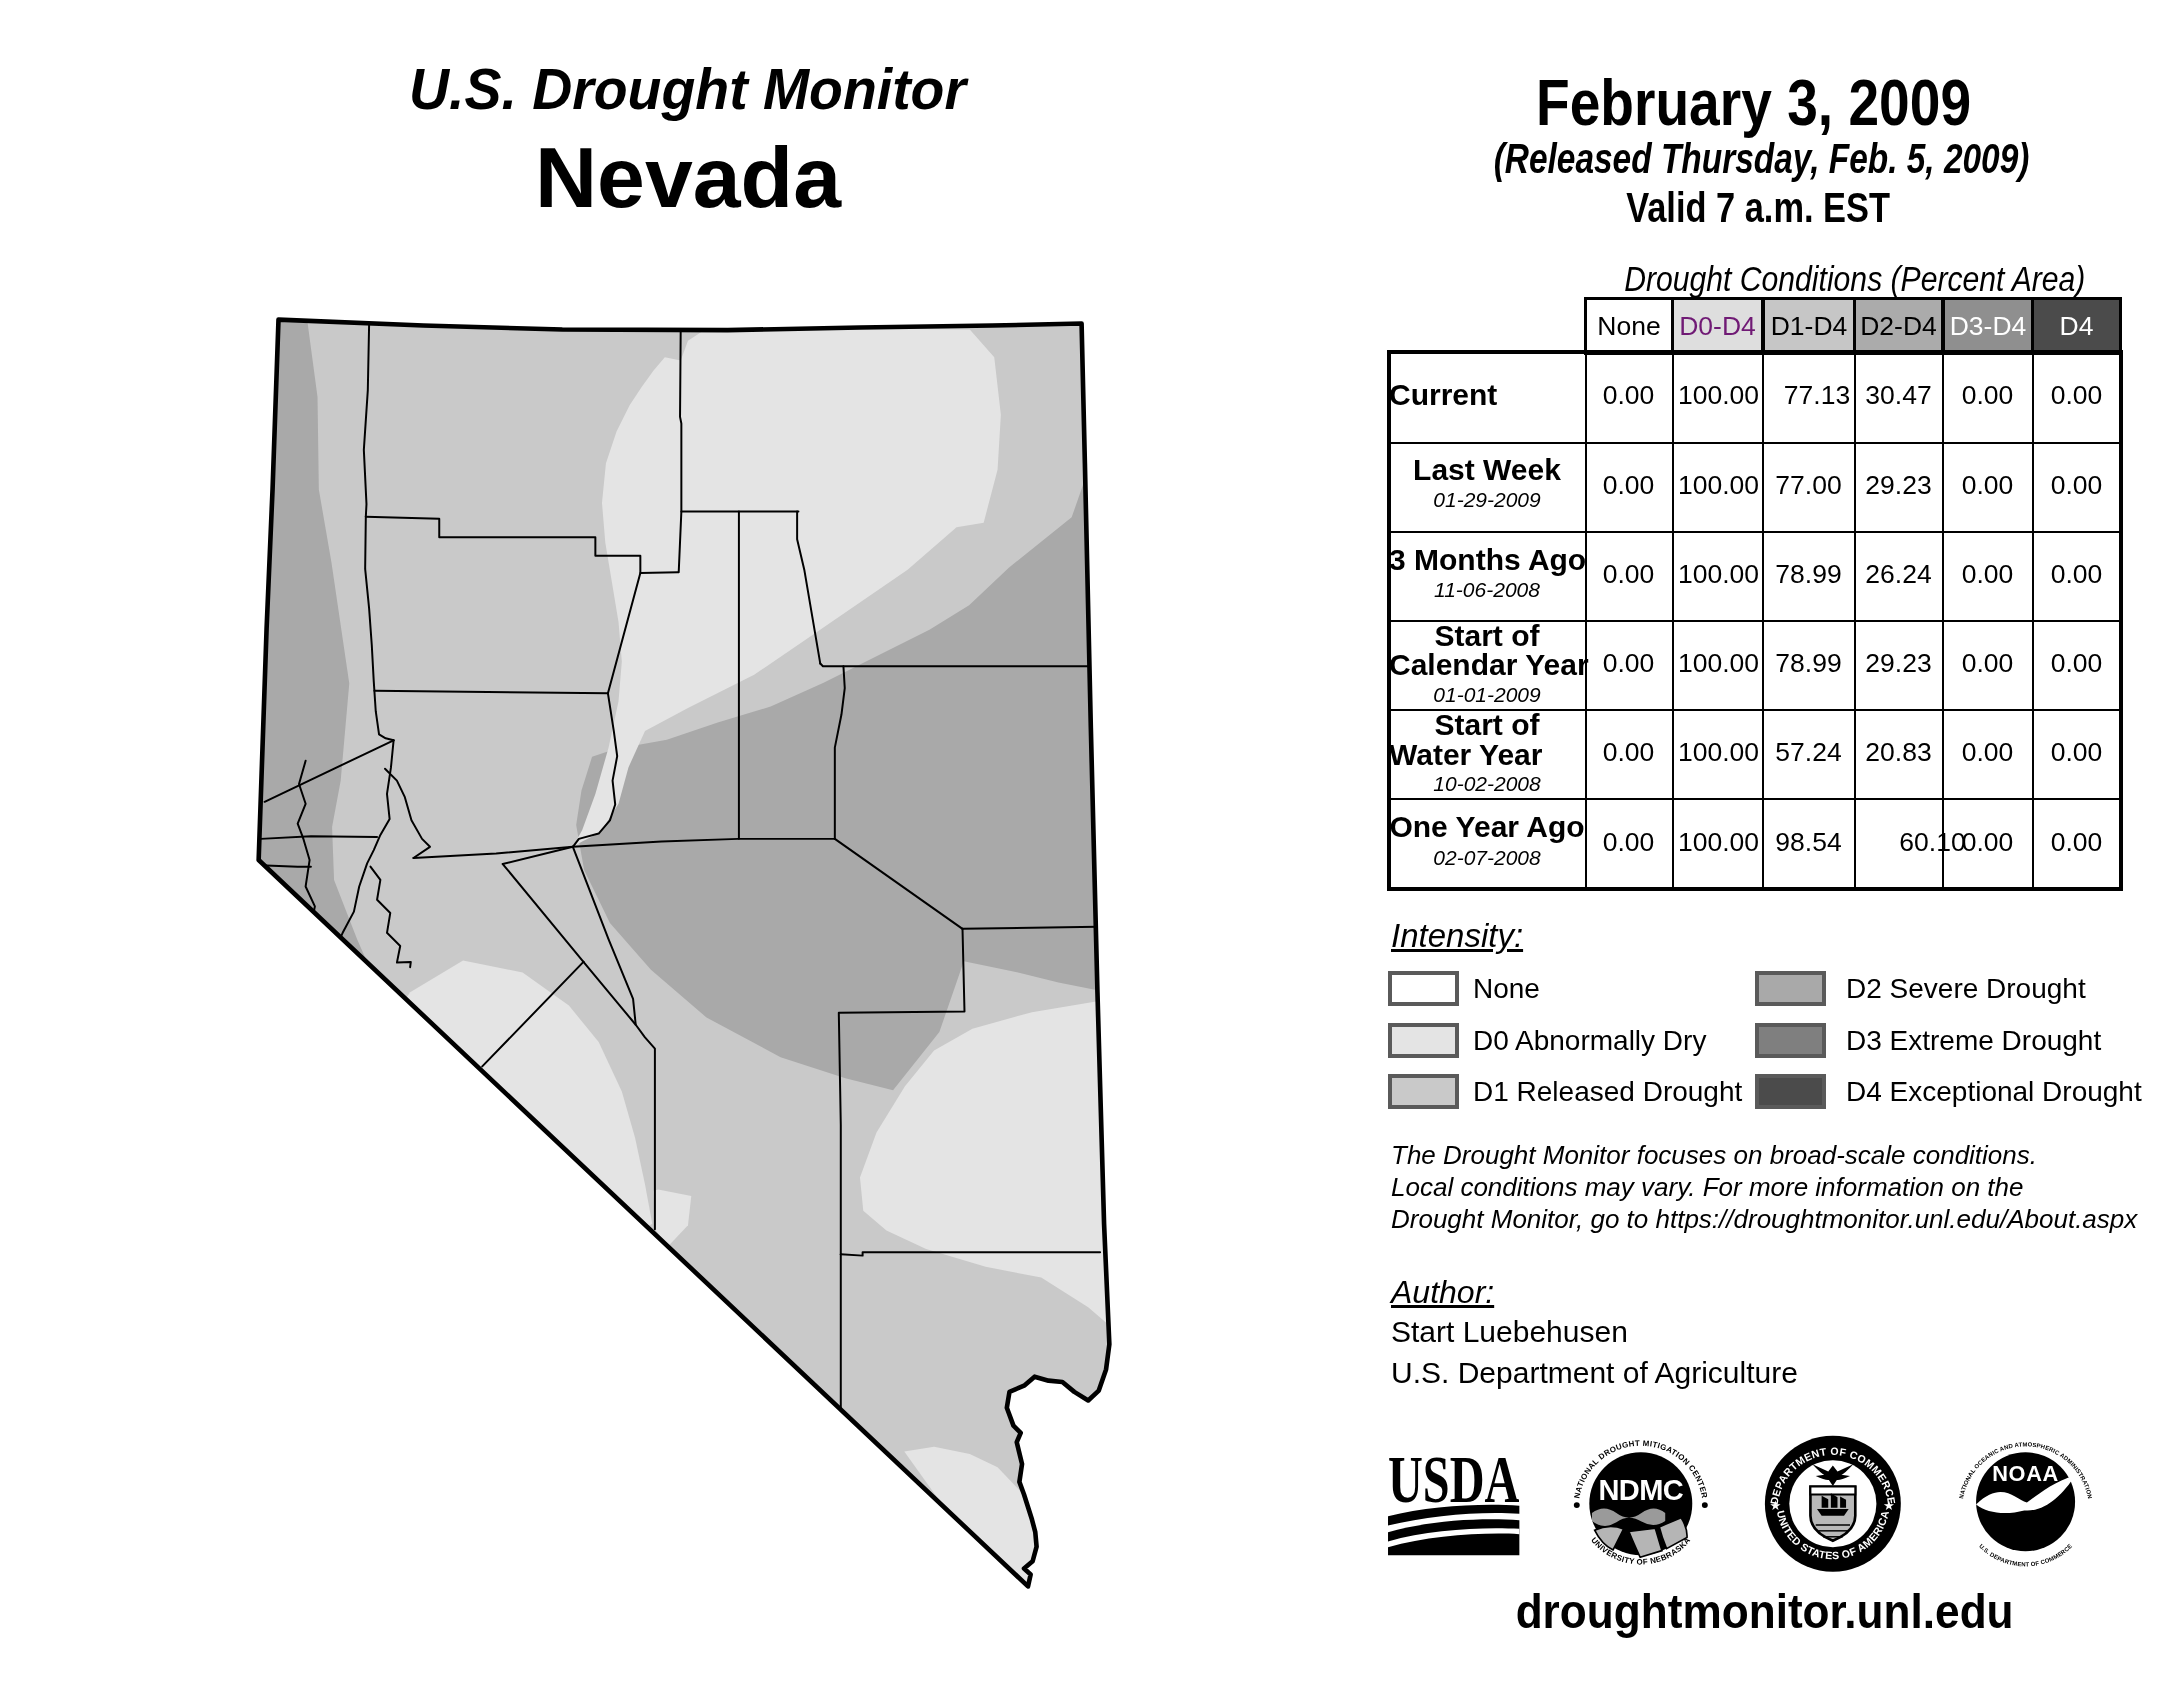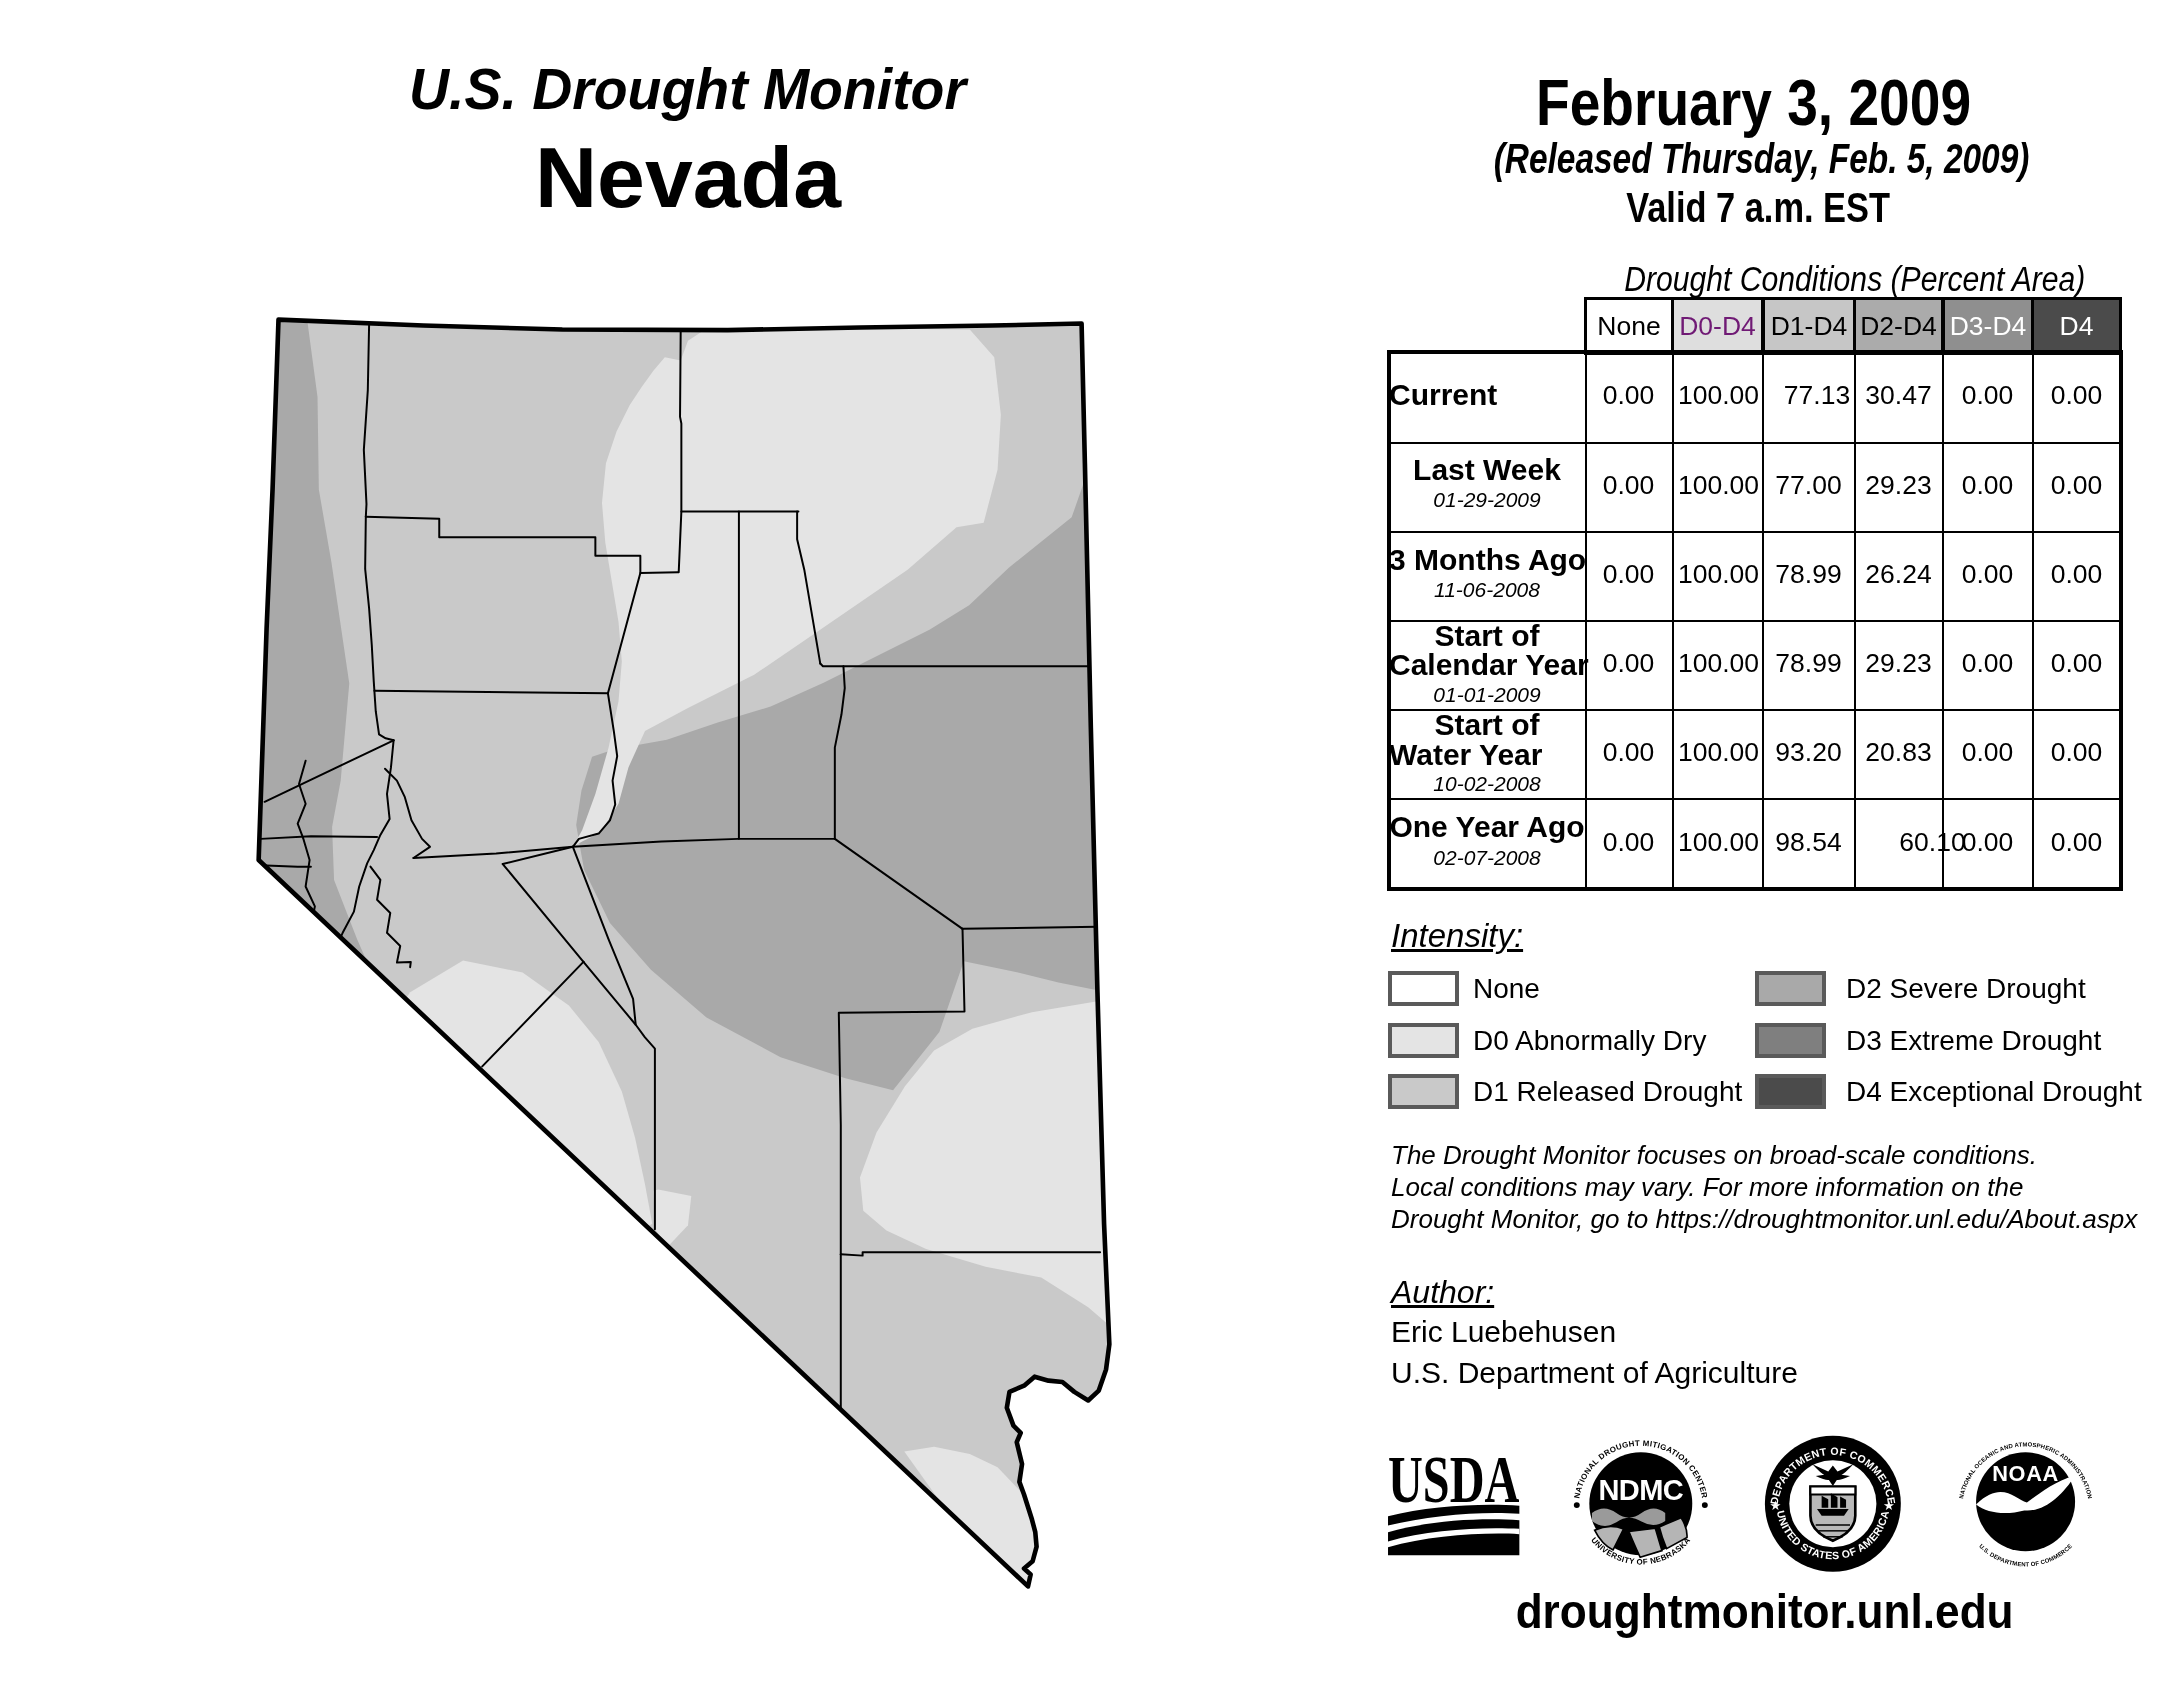--- a/index.html
+++ b/index.html
@@ -179,21 +179,21 @@
 
 <div class="abs" style="left:1585px;top:648px;width:87px;text-align:center;font-size:26.5px;">0.00</div>
 <div class="abs" style="left:1673px;top:648px;width:91px;text-align:center;font-size:26.5px;">100.00</div>
 <div class="abs" style="left:1763px;top:648px;width:91px;text-align:center;font-size:26.5px;">78.99</div>
 <div class="abs" style="left:1854px;top:648px;width:89px;text-align:center;font-size:26.5px;">29.23</div>
 <div class="abs" style="left:1943px;top:648px;width:89px;text-align:center;font-size:26.5px;">0.00</div>
 <div class="abs" style="left:2032px;top:648px;width:89px;text-align:center;font-size:26.5px;">0.00</div>
 
 <div class="abs" style="left:1585px;top:737px;width:87px;text-align:center;font-size:26.5px;">0.00</div>
 <div class="abs" style="left:1673px;top:737px;width:91px;text-align:center;font-size:26.5px;">100.00</div>
-<div class="abs" style="left:1763px;top:737px;width:91px;text-align:center;font-size:26.5px;">93.20</div>
+<div class="abs" style="left:1763px;top:737px;width:91px;text-align:center;font-size:26.5px;">57.24</div>
 <div class="abs" style="left:1854px;top:737px;width:89px;text-align:center;font-size:26.5px;">20.83</div>
 <div class="abs" style="left:1943px;top:737px;width:89px;text-align:center;font-size:26.5px;">0.00</div>
 <div class="abs" style="left:2032px;top:737px;width:89px;text-align:center;font-size:26.5px;">0.00</div>
 
 <div class="abs" style="left:1585px;top:827px;width:87px;text-align:center;font-size:26.5px;">0.00</div>
 <div class="abs" style="left:1673px;top:827px;width:91px;text-align:center;font-size:26.5px;">100.00</div>
 <div class="abs" style="left:1763px;top:827px;width:91px;text-align:center;font-size:26.5px;">98.54</div>
 <div class="abs" style="left:1854px;top:827px;width:89px;text-align:center;font-size:26.5px;margin-left:34px;">60.10</div>
 <div class="abs" style="left:1943px;top:827px;width:89px;text-align:center;font-size:26.5px;">0.00</div>
 <div class="abs" style="left:2032px;top:827px;width:89px;text-align:center;font-size:26.5px;">0.00</div>
@@ -215,21 +215,21 @@
 <div class="abs" style="left:1755px;top:1023px;width:71px;height:35px;box-sizing:border-box;background:#7f7f7f;border:4px solid #5a5a5a;"></div>
 <div class="abs" style="left:1846px;top:1023px;height:35px;display:flex;align-items:center;font-size:28px;white-space:nowrap;">D3 Extreme Drought</div>
 
 <div class="abs" style="left:1755px;top:1074px;width:71px;height:35px;box-sizing:border-box;background:#4b4b4b;border:4px solid #5a5a5a;"></div>
 <div class="abs" style="left:1846px;top:1074px;height:35px;display:flex;align-items:center;font-size:28px;white-space:nowrap;">D4 Exceptional Drought</div>
 
 <div class="abs" style="left:1391px;top:1139px;width:834px;font-size:26px;font-style:italic;line-height:32px;">The Drought Monitor focuses on broad-scale conditions.<br>Local conditions may vary. For more information on the<br>Drought Monitor, go to https://droughtmonitor.unl.edu/About.aspx</div>
 
 <div class="abs" style="left:1391px;top:1274px;font-size:32px;font-style:italic;text-decoration:underline;">Author:</div>
 
-<div class="abs" style="left:1391px;top:1315px;font-size:30px;">Eric Luebehusen</div>
+<div class="abs" style="left:1391px;top:1315px;font-size:30px;">Start Luebehusen</div>
 
 <div class="abs" style="left:1391px;top:1356px;font-size:30px;">U.S. Department of Agriculture</div>
 
 <div class="abs" style="left:1376px;top:1416px;width:754px;height:198px;">
 <svg width="754" height="198" viewBox="0 0 1140 300">
 
 <g>
 <text x="17" y="131" transform="scale(1,1)" font-family="Liberation Serif, serif" font-weight="bold" font-size="104" textLength="199" lengthAdjust="spacingAndGlyphs">USDA</text>
 <path d="M17,152 C80,136 160,132 216,136 L216,148 C160,144 80,150 17,166 Z" fill="#000"></path>
 <path d="M17,176 C80,158 160,154 216,158 L216,211 L17,211 Z" fill="#000"></path>

